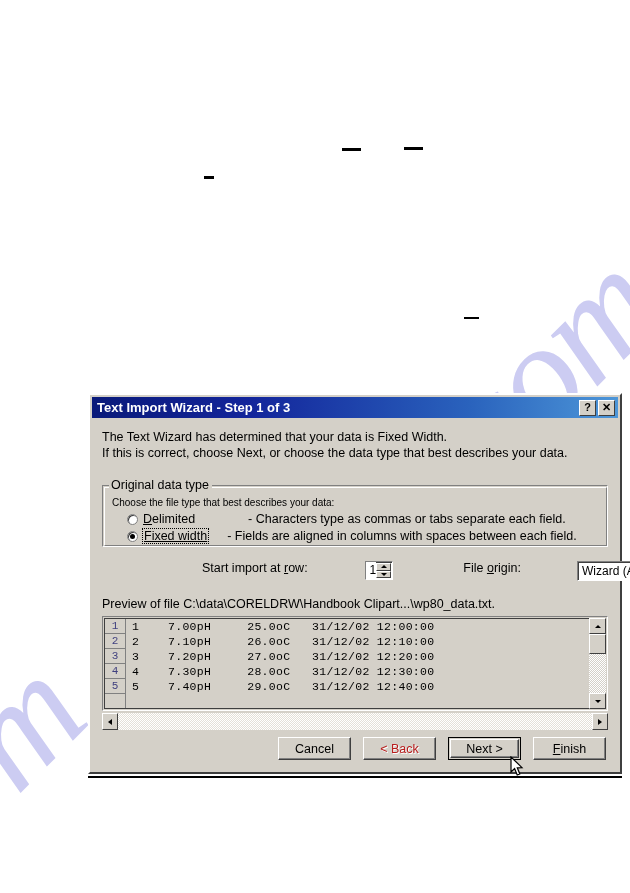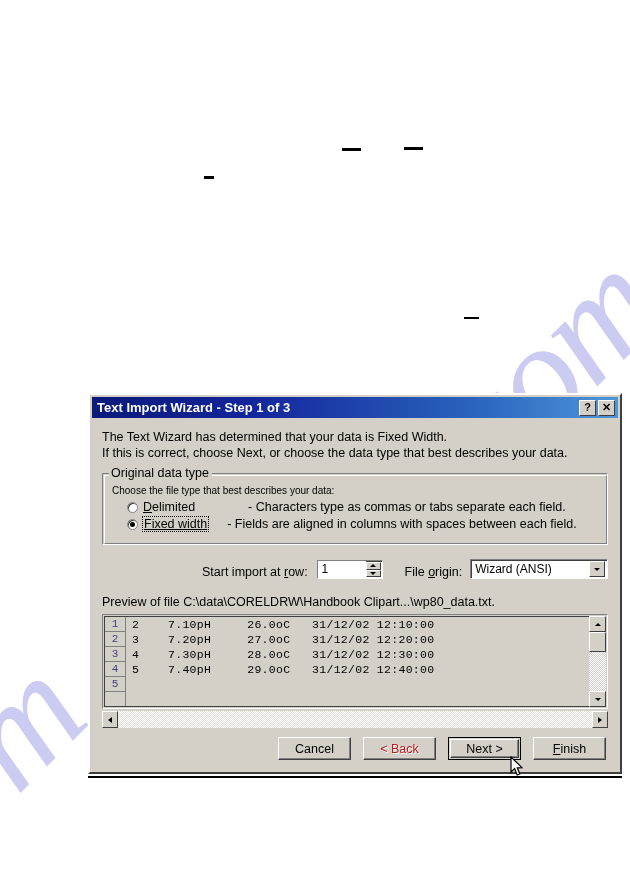--- a/index.html
+++ b/index.html
@@ -99,27 +99,27 @@
   .intro-line {
     font-size: 12.5px;
     color: #000000;
     line-height: 16px;
     white-space: nowrap;
   }
 
   
   #group-box {
     position: relative;
-    margin-top: 12px;
+    margin-top: 24px;
     border-top: 1px solid #808080;
     border-left: 1px solid #808080;
     border-right: 1px solid #ffffff;
     border-bottom: 1px solid #ffffff;
     padding: 10px 8px 0 8px;
-    height: 72px;
+    height: 62px;
     box-sizing: border-box;
   }
   #group-box::after {
     content: "";
     position: absolute;
     left: 1px; top: 1px; right: 0; bottom: 0;
     border-top: 1px solid #ffffff;
     border-left: 1px solid #ffffff;
     border-right: 1px solid #808080;
     border-bottom: 1px solid #808080;
@@ -180,23 +180,24 @@
     font-size: 12.5px;
     margin-left: 18px;
     white-space: nowrap;
   }
   #radio-delimited .radio-desc { margin-left: 53px; }
   #radio-fixed .radio-desc { margin-left: 19px; }
 
   
   #controls-row {
     display: flex;
-    align-items: flex-end;
+    align-items: flex-start;
     margin-top: 14px;
     padding-left: 100px;
+    gap: 48px;
   }
   .ctrl-label {
     font-size: 12.5px;
     white-space: nowrap;
   }
   #spinner {
     display: flex;
     width: 66px; height: 19px;
     margin-left: 9px;
     background: #ffffff;
@@ -542,20 +543,21 @@
     <div id="preview-outer">
       <div id="preview-inner">
         <div id="row-gutter">
           <div class="gutter-cell">1</div>
           <div class="gutter-cell">2</div>
           <div class="gutter-cell">3</div>
           <div class="gutter-cell">4</div>
           <div class="gutter-cell">5</div>
         </div>
         <div id="data-col">
+          <div class="data-row">1    7.00pH     25.0oC   31/12/02 12:00:00</div>
           <div class="data-row">2    7.10pH     26.0oC   31/12/02 12:10:00</div>
           <div class="data-row">3    7.20pH     27.0oC   31/12/02 12:20:00</div>
           <div class="data-row">4    7.30pH     28.0oC   31/12/02 12:30:00</div>
           <div class="data-row">5    7.40pH     29.0oC   31/12/02 12:40:00</div>
         </div>
       </div>
       <div id="vscroll">
         <div class="sb-btn">
             <span class="tri up"></span>
           </div>

